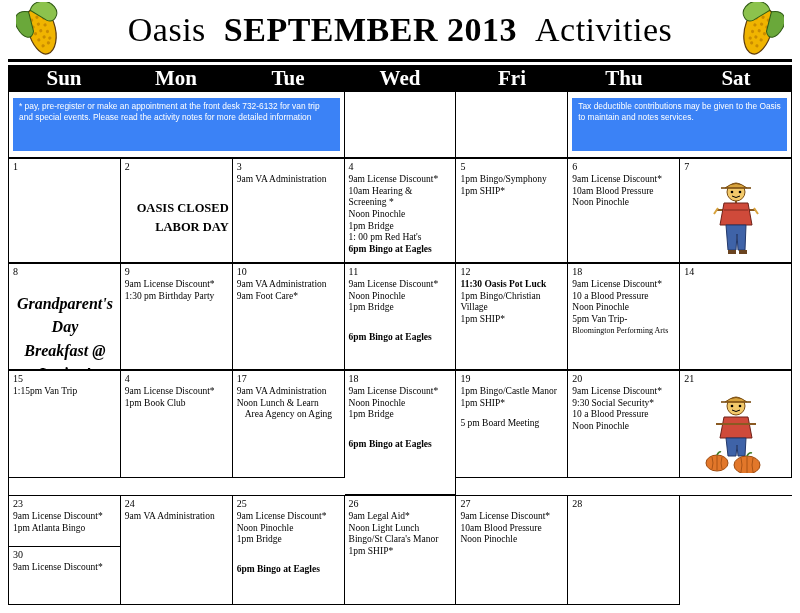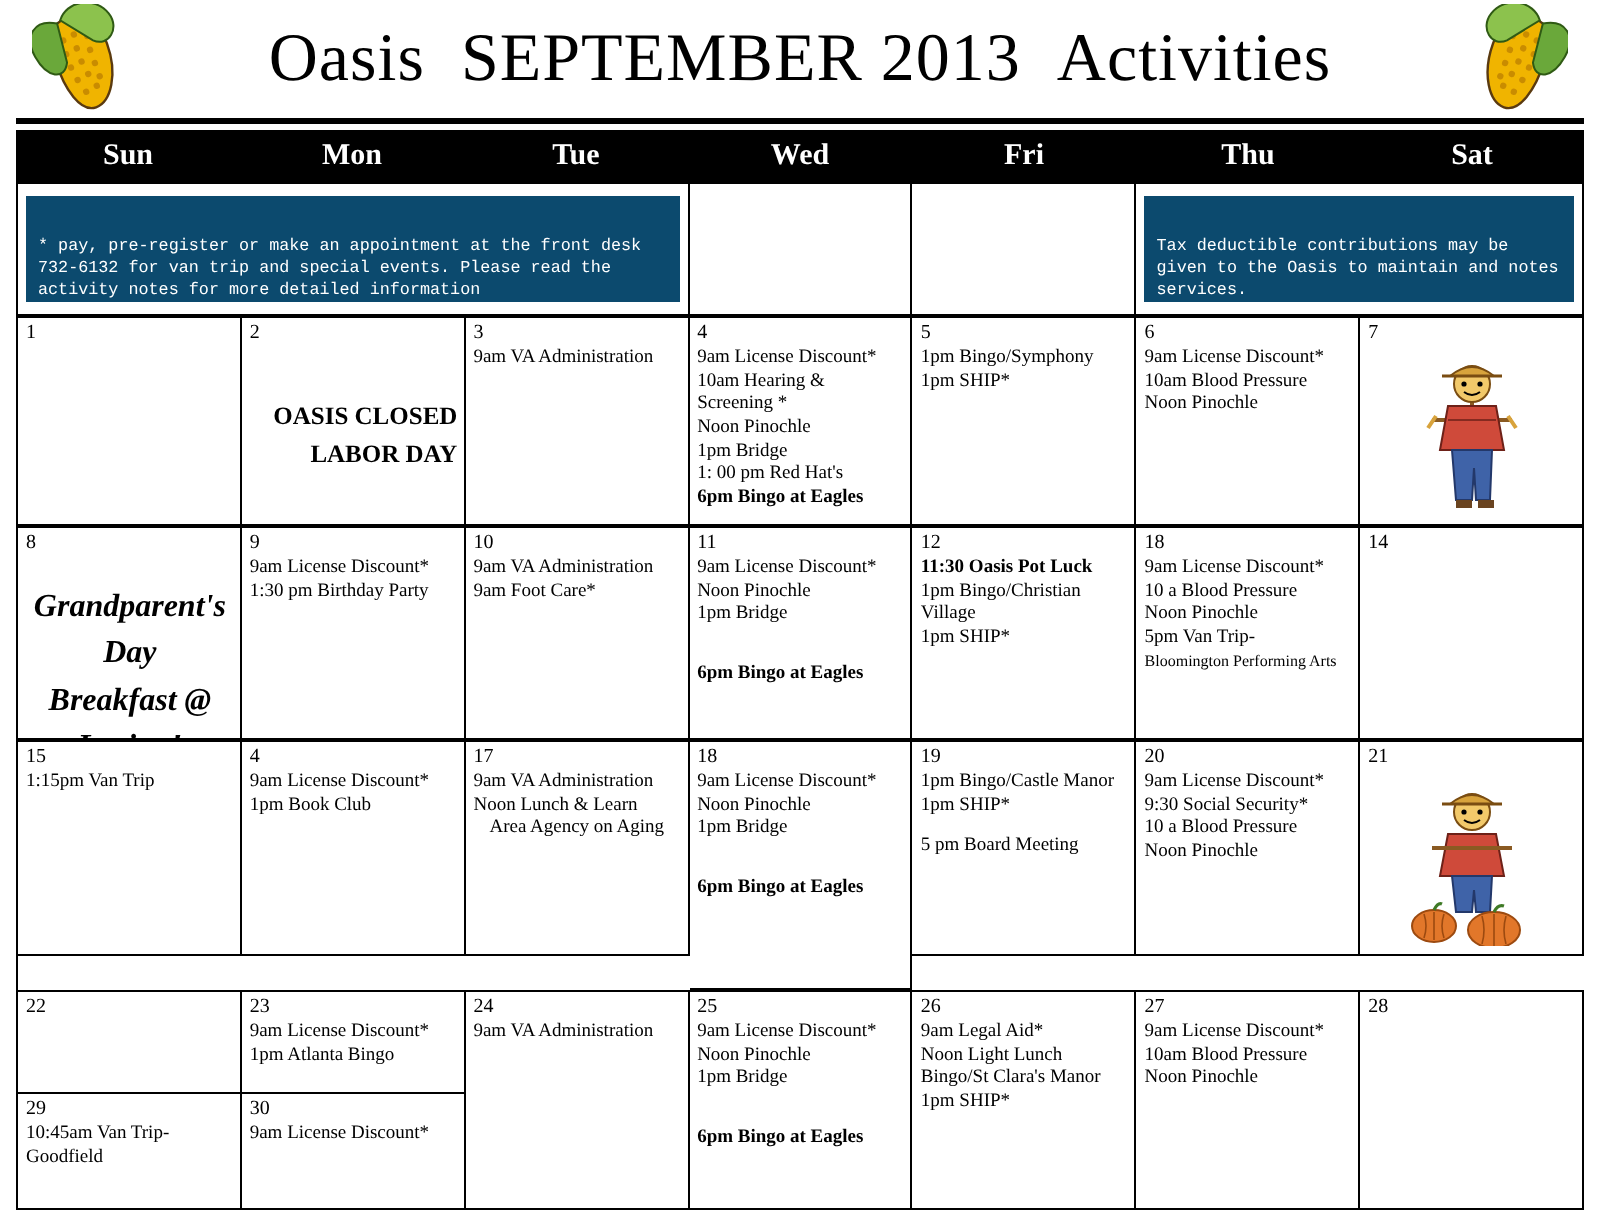--- a/index.html
+++ b/index.html
@@ -28,21 +28,21 @@
     justify-content: center;
     border-bottom: 3px solid #000;
     margin: 0 8px;
   }
   .title-text {
     font-family: "Liberation Serif", serif;
     font-size: 34px;
     letter-spacing: 0.5px;
     white-space: nowrap;
   }
-  .title-text .mon { font-weight: normal; }
+  .title-text .mon { font-weight: bold; }
   .corn-left, .corn-right {
     position: absolute;
     top: 2px;
     width: 54px; height: 58px;
   }
   .corn-left { left: 8px; }
   .corn-right { right: 8px; }
 
   
   .dow-strip {
@@ -50,21 +50,21 @@
     grid-template-columns: repeat(7, 1fr);
     background: #000;
     color: #fff;
     height: 26px;
     margin: 3px 8px 0 8px;
   }
   .dow {
     display: flex;
     align-items: center;
     justify-content: center;
-    font-size: 15px;
+    font-size: 21px;
     font-weight: bold;
     font-family: "Liberation Serif", serif;
   }
 
   
   .cal {
     margin: 0 8px;
     border-left: 1px solid #000;
     border-top: 1px solid #000;
     display: grid;
@@ -90,26 +90,26 @@
     margin-bottom: 1px;
   }
   .ev { display: block; }
   .ev.b { font-weight: bold; }
   .ev.sm { font-size: 8px; }
   .ev.ind { padding-left: 8px; }
   .ev.spacer { height: 9px; }
 
   
   .notice {
-    background: #0c4a6e;
+    background: #3b82f6;
     color: #fff;
     font-size: 8.4px;
     line-height: 1.3;
-    padding: 20px 6px;
-    font-family: Liberation Mono, monospace;
+    padding: 3px 6px;
+    font-family: Liberation Sans, sans-serif;
     height: 100%;
   }
   .notice-cell { padding: 6px 4px; }
   .note-span-left { grid-column: 1 / span 3; }
   .note-span-right { grid-column: 6 / span 2; }
 
   
   .closed {
     text-align: right;
     font-weight: bold;
@@ -381,31 +381,20 @@
         <ellipse cx="42" cy="70" rx="13" ry="9" fill="#e2772a" stroke="#9c4a10" stroke-width="1"></ellipse>
         <path d="M42 62 v16 M36 63 q2 7 0 14 M48 63 q-2 7 0 14" stroke="#9c4a10" stroke-width="0.8" fill="none"></path>
         <path d="M42 61 q2 -4 5 -3" stroke="#3f7a26" stroke-width="1.6" fill="none"></path>
       </svg>
     </div>
   </div>
 
   <div class="cal r4">
     <div class="cell" style="height:109px;">
       <div class="split-top">
-        <span class="daynum">22</span>
-      </div>
-      <div class="split-div"></div>
-      <div class="split-bot">
-        <span class="daynum">29</span>
-        <span class="ev">10:45am Van Trip-</span>
-        <span class="ev">Goodfield</span>
-      </div>
-    </div>
-    <div class="cell" style="height:109px;">
-      <div class="split-top">
         <span class="daynum">23</span>
         <span class="ev">9am License  Discount*</span>
         <span class="ev">1pm Atlanta Bingo</span>
       </div>
       <div class="split-div"></div>
       <div class="split-bot">
         <span class="daynum">30</span>
         <span class="ev">9am License  Discount*</span>
       </div>
     </div>

